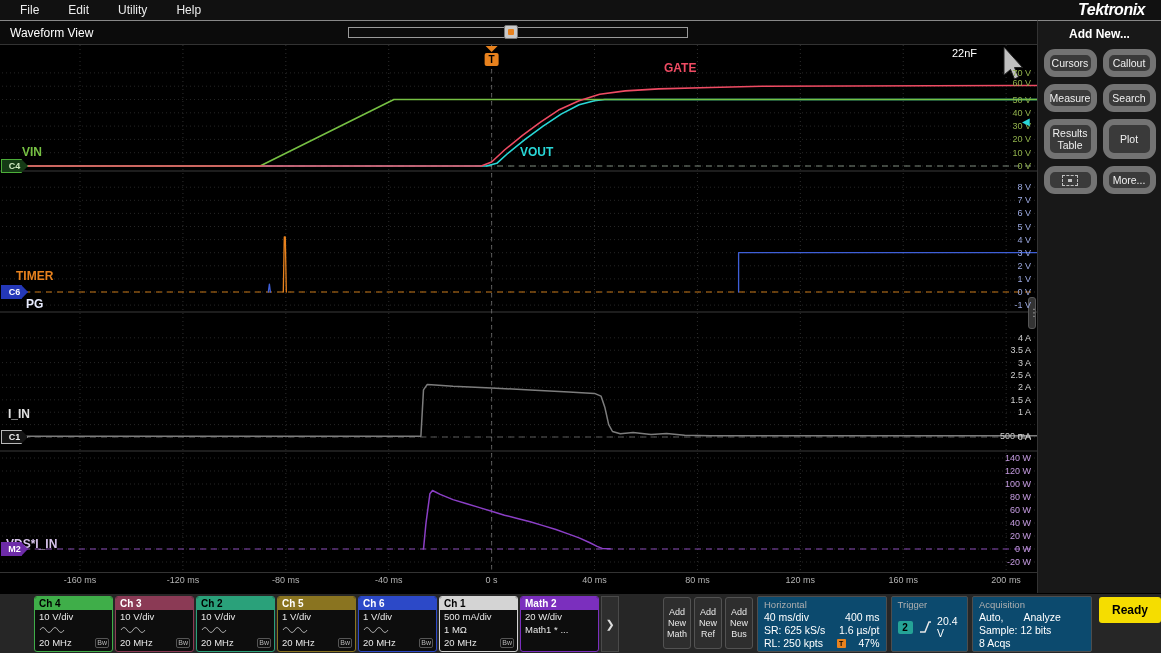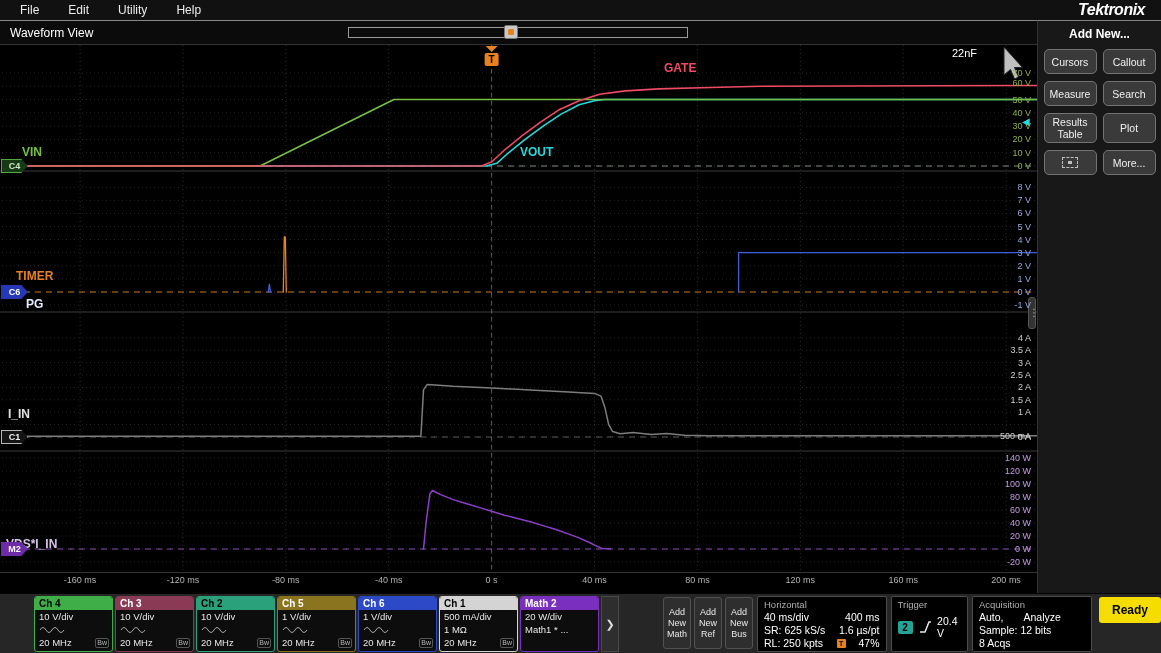--- a/index.html
+++ b/index.html
@@ -42,21 +42,21 @@
     background:#333; border:1px solid #555; border-radius:3px; color:#b5b5b5; font-size:10px;
     line-height:30px; text-align:center; }
   .xlabels { position:absolute; top:552px; left:0; width:1037px; height:18px; }
   .xtick { position:absolute; top:2px; width:60px; text-align:center; font-size:9px; color:#b4b4b4; }
 
   
   .sidebar { position:absolute; top:20px; left:1037px; width:124px; height:573px;
     background:#181818; border-top:1px solid #888; border-left:1px solid #333; padding-top:6px; }
   .sidebar-title { text-align:center; font-size:12px; font-weight:bold; color:#fff; margin-bottom:8px; }
   .sb-grid { display:grid; grid-template-columns:53px 53px; gap:7px 6px; justify-content:center; }
-  .sb-btn { background:#3a3a3a; border:1px solid #737373; border-radius:5px; color:#f0f0f0;
+  .sb-btn { background:#3a3a3a; border:6px solid #737373; border-radius:11px; color:#f0f0f0;
     font-size:10.5px; min-height:25px; display:flex; align-items:center; justify-content:center;
     text-align:center; padding:2px; line-height:12px; font-family:inherit; }
   .boxicon { display:inline-block; width:16px; height:11px; border:1px dashed #c0c0c0; position:relative; }
   .boxicon::after { content:""; position:absolute; left:5px; top:3px; width:4px; height:3px; background:#c0c0c0; }
 
   
   .bottombar { position:absolute; top:593px; left:0; width:1161px; height:60px; background:#262626;
     border-top:1px solid #000; display:flex; align-items:flex-start; }
   #badges-row { display:flex; margin-left:34px; gap:2px; }
   .badge { width:79px; height:56px; margin-top:2px; background:#0d0d0d; border:1px solid;
@@ -64,21 +64,21 @@
   .badge-h { height:13px; font-size:10px; font-weight:bold; padding-left:4px; line-height:13px; }
   .badge-row { padding:0 3px 0 4px; height:13px; line-height:13px; color:#e8e8e8;
     display:flex; justify-content:space-between; align-items:center; white-space:nowrap; }
   .bw { font-size:7px; color:#b8b8b8; border:1px solid #555; border-radius:2px; padding:0 1px; line-height:8px; }
   .scrollbtn { width:18px; height:56px; margin:2px 0 0 2px; background:#2e2e2e; border:1px solid #4a4a4a;
     color:#ddd; font-size:11px; display:flex; align-items:center; justify-content:center; }
   #add-buttons { display:flex; gap:3px; margin-left:44px; }
   .addbtn { width:28px; height:52px; margin-top:3px; background:#2e2e2e; border:1px solid #525252;
     border-radius:3px; color:#e8e8e8; font-size:9px; display:flex; flex-direction:column;
     align-items:center; justify-content:center; line-height:11px; font-family:inherit; }
-  .panel { margin:2px 0 16px 4px; height:56px; background:#000000; border:1px solid #4d4d4d;
+  .panel { margin:2px 0 16px 4px; height:56px; background:#0c4a6e; border:1px solid #4d4d4d;
     border-radius:2px; padding:2px 6px; }
   .panel-title { font-size:9.5px; color:#b0b0b0; line-height:12px; }
   .panel-row { display:flex; justify-content:space-between; font-size:10.5px; color:#fff; line-height:13px; }
   .panel-row.left { justify-content:flex-start; gap:20px; }
   .horizontal-panel { width:160px; }
   .trigger-panel { width:92px; }
   .acq-panel { width:148px; }
   .pos { display:flex; align-items:center; gap:13px; }
   .tpos-icon { display:inline-block; width:9px; height:9px; background:#e8821e; border-radius:1px;
     color:#000; font-size:7px; font-weight:bold; line-height:9px; text-align:center; }

